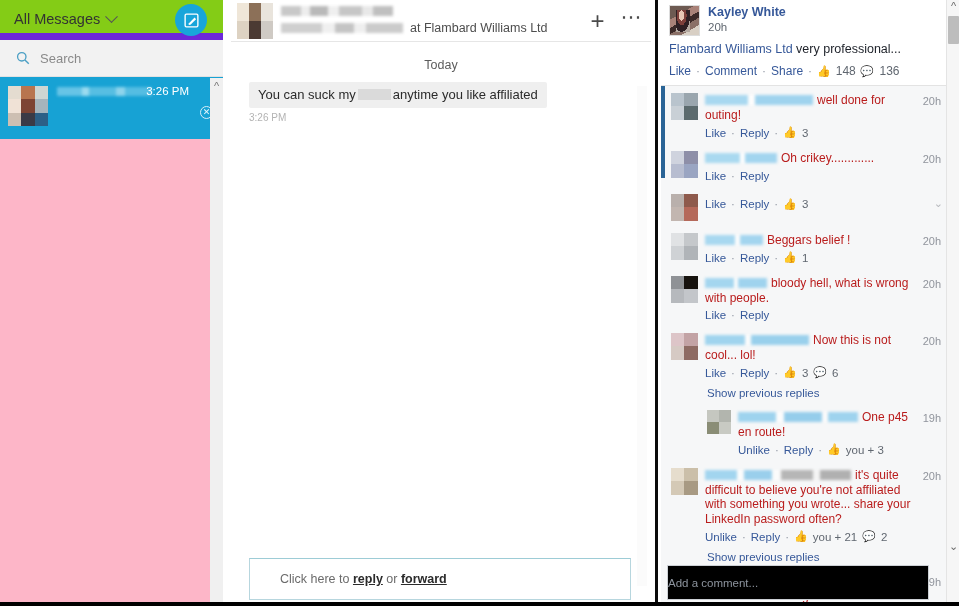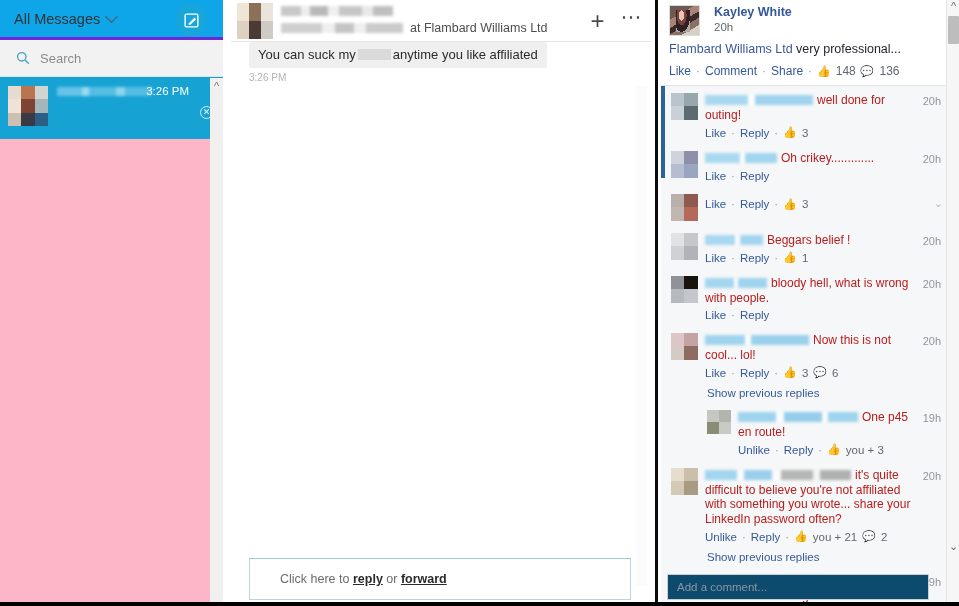--- a/index.html
+++ b/index.html
@@ -9,21 +9,21 @@
     background: #000;
     overflow: hidden;
   }
   .screen { position: relative; width: 959px; height: 606px; background: #ffffff; }
 
   
   .sidebar {
     position: absolute; left: 0; top: 0; width: 223px; height: 606px;
     background: #fdb6c8; overflow: hidden;
   }
-  .sb-top { background: #0ea5e9; height: 40px; position: relative; border-bottom: 3px solid #6d28d9; }
+  .sb-top { background: #84cc16; height: 40px; position: relative; border-bottom: 7px solid #6d28d9; }
   .sb-filter {
     position: absolute; left: 14px; top: 11px;
     font-size: 14.5px; color: #333; display: flex; align-items: center; gap: 7px;
     cursor: pointer;
   }
   .chev { display:inline-block; width: 9px; height: 9px; border-right: 1.6px solid #555; border-bottom: 1.6px solid #555; transform: rotate(45deg) translate(-2px,-2px); }
   .compose-btn {
     position: absolute; right: 16px; top: 4px; width: 32px; height: 32px;
     border-radius: 50%; background: #18a5da; cursor: pointer;
     display: flex; align-items: center; justify-content: center;
@@ -90,21 +90,21 @@
 
   
   .fbpanel { position: absolute; left: 655px; top: 0; width: 304px; height: 606px; background: #fff; border-left: 3px solid #0b0b0b; }
   .fb-inner { position: absolute; left: 3px; top: 0; width: 288px; height: 606px; overflow: hidden; background: #fff; }
   .fb-scroll { position: absolute; right: 0; top: 0; width: 13px; height: 606px; background: #f6f6f6; border-left: 1px solid #e4e4e4; }
   .fb-arrow { width: 13px; height: 14px; text-align: center; font-size: 11px; color: #6a6a6a; cursor: pointer; line-height: 13px; }
   .fb-thumb { position: absolute; top: 16px; left: 1px; width: 11px; height: 28px; background: #bdbdbd; border-radius: 1px; cursor: pointer; }
   .fb-arrow-dn { position: absolute; bottom: 52px; left: 0; }
 
   .post { padding: 5px 8px 7px 8px; background: #fff; border-bottom: 1px solid #e3e3e3; }
-  .post-head { display: flex; gap: 14px; }
+  .post-head { display: flex; gap: 8px; }
   .post-avatar { width: 31px; height: 31px; flex: 0 0 31px; overflow: hidden; border: 1px solid #dcdcdc; position: relative;
     background: linear-gradient(150deg,#6d5a52 0 30%,#a98278 30% 48%,#3c2a28 48% 62%,#8a6f66 62% 78%,#d8cfc4 78% 100%); }
   .post-avatar::after { content:''; position:absolute; left:6px; top:4px; width:14px; height:22px; background: radial-gradient(ellipse at 40% 25%, #e8c6b4 0 22%, #7d3f3a 22% 42%, #2f2024 42% 70%, #b3a8a0 70% 100%); filter: blur(0.6px); }
   .post-name { font-size: 12.5px; color: #365899; font-weight: bold; line-height: 14px; }
   .post-time { font-size: 11.5px; color: #606770; margin-top: 2px; }
   .post-text { font-size: 12.5px; color: #1d2129; margin-top: 6px; line-height: 15px; }
   .post-text .ent { color: #365899; }
   .post-actions { font-size: 12px; color: #365899; margin-top: 7px; display: flex; align-items: center; gap: 5px; flex-wrap: wrap; }
   .dot { color: #9197a3; }
   .cnt { color: #606770; }
@@ -125,21 +125,21 @@
   .nb4 { width: 58px; background: linear-gradient(90deg,#a8d8f0 0 52%,#fdfdfd 52% 60%,#a3d5ef 60% 100%); }
   .nb5 { width: 62px; background: linear-gradient(90deg,#a4d6ef 0 46%,#fdfdfd 46% 54%,#9fd3ee 54% 100%); }
   .nb6 { width: 104px; background: linear-gradient(90deg,#a0d4ee 0 38%,#fcfcfc 38% 44%,#99d0ec 44% 100%); }
   .nb7 { width: 120px; background: linear-gradient(90deg,#9ed3ee 0 32%,#fcfcfc 32% 38%,#95cdeb 38% 70%,#fbfbfb 70% 75%,#9ed3ee 75% 100%); }
   .nb8 { width: 146px; background: linear-gradient(90deg,#a2d5ef 0 22%,#fcfcfc 22% 27%,#9acfec 27% 46%,#fbfbfb 46% 52%,#b6b6b6 52% 74%,#f4f4f4 74% 79%,#b0b0b0 79% 100%); }
   .nb9 { width: 86px; background: linear-gradient(90deg,#a6d7f0 0 44%,#fdfdfd 44% 51%,#a0d4ee 51% 100%); }
   .cmt-actions { font-size: 11.5px; color: #365899; margin-top: 4px; display: flex; align-items: center; gap: 5px; flex-wrap: wrap; }
   .cmt-time { position: absolute; right: 8px; top: 9px; font-size: 11px; color: #90949c; }
   .cmt-caret { position: absolute; right: 6px; top: 10px; font-size: 11px; color: #b6b8bd; cursor: pointer; }
   .showprev { font-size: 11.5px; color: #365899; padding: 3px 10px 4px 46px; cursor: pointer; }
-  .fb-addcmt { position: absolute; left: 6px; right: 20px; bottom: 6px; height: 26px; border: 1px solid #ccd0d5; background: #0c4a6e; display: flex; align-items: center; padding-left: 9px; cursor: text; }
+  .fb-addcmt { position: absolute; left: 6px; right: 20px; bottom: 6px; height: 35px; border: 1px solid #ccd0d5; background: #000000; display: flex; align-items: center; cursor: text; }
   .fb-addcmt span { font-size: 11.5px; color: #8d949e; }
   .fb-bottombar { position: absolute; left: 0; right: 0; bottom: 0; height: 4px; background: #000; }
 </style>
 </head>
 <body>
 
 <div class="screen">
 
   <div class="sidebar">
 
@@ -207,20 +207,21 @@
         <div class="mp-line2">
           <div class="mp-blur-b"></div>
           <div class="mp-company">at Flambard Williams Ltd</div>
         </div>
       </div>
       <div class="mp-plus">+</div>
       <div class="mp-dots">⋯</div>
     </div>
 
     <div class="mp-body">
+      <div class="day-sep">Today</div>
       <div class="bubble-row">
         <div class="bubble"><span>You can suck my</span><span class="bubble-redact"></span><span>anytime you like affiliated</span></div>
       </div>
       <div class="bubble-time">3:26 PM</div>
       <div class="mp-vscroll"></div>
     </div>
 
     <div class="mp-compose">
       <div class="txt"><span>Click here to </span><a href="#">reply</a><span> or </span><a href="#">forward</a></div>
     </div>

